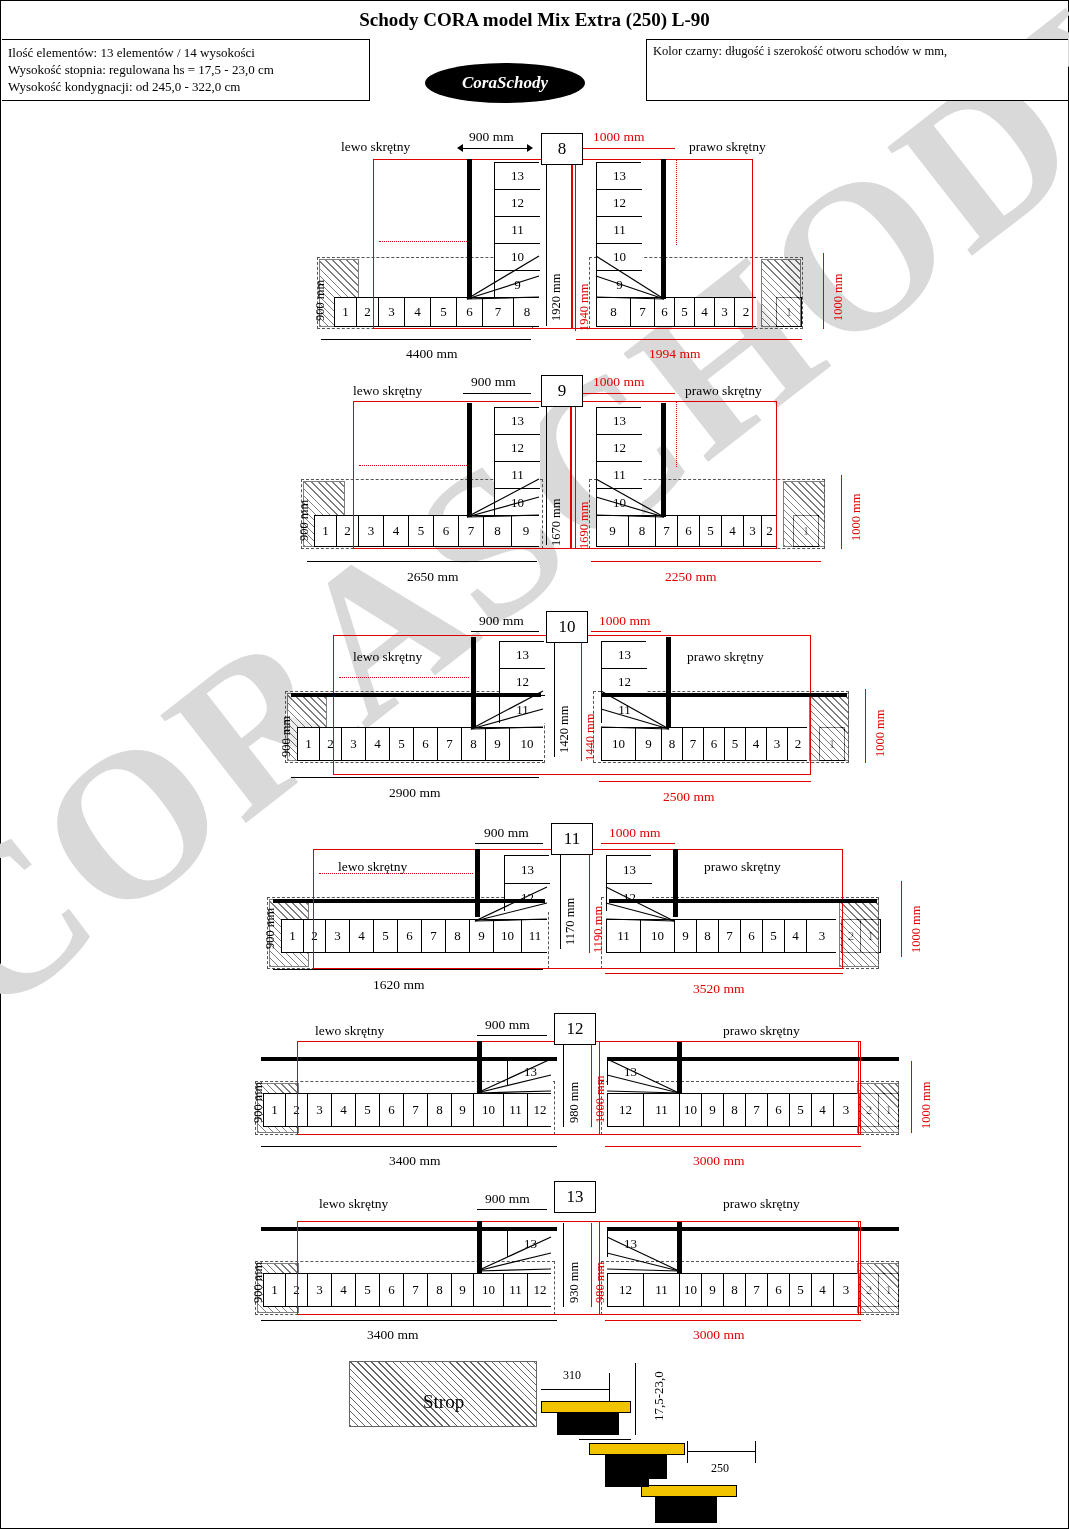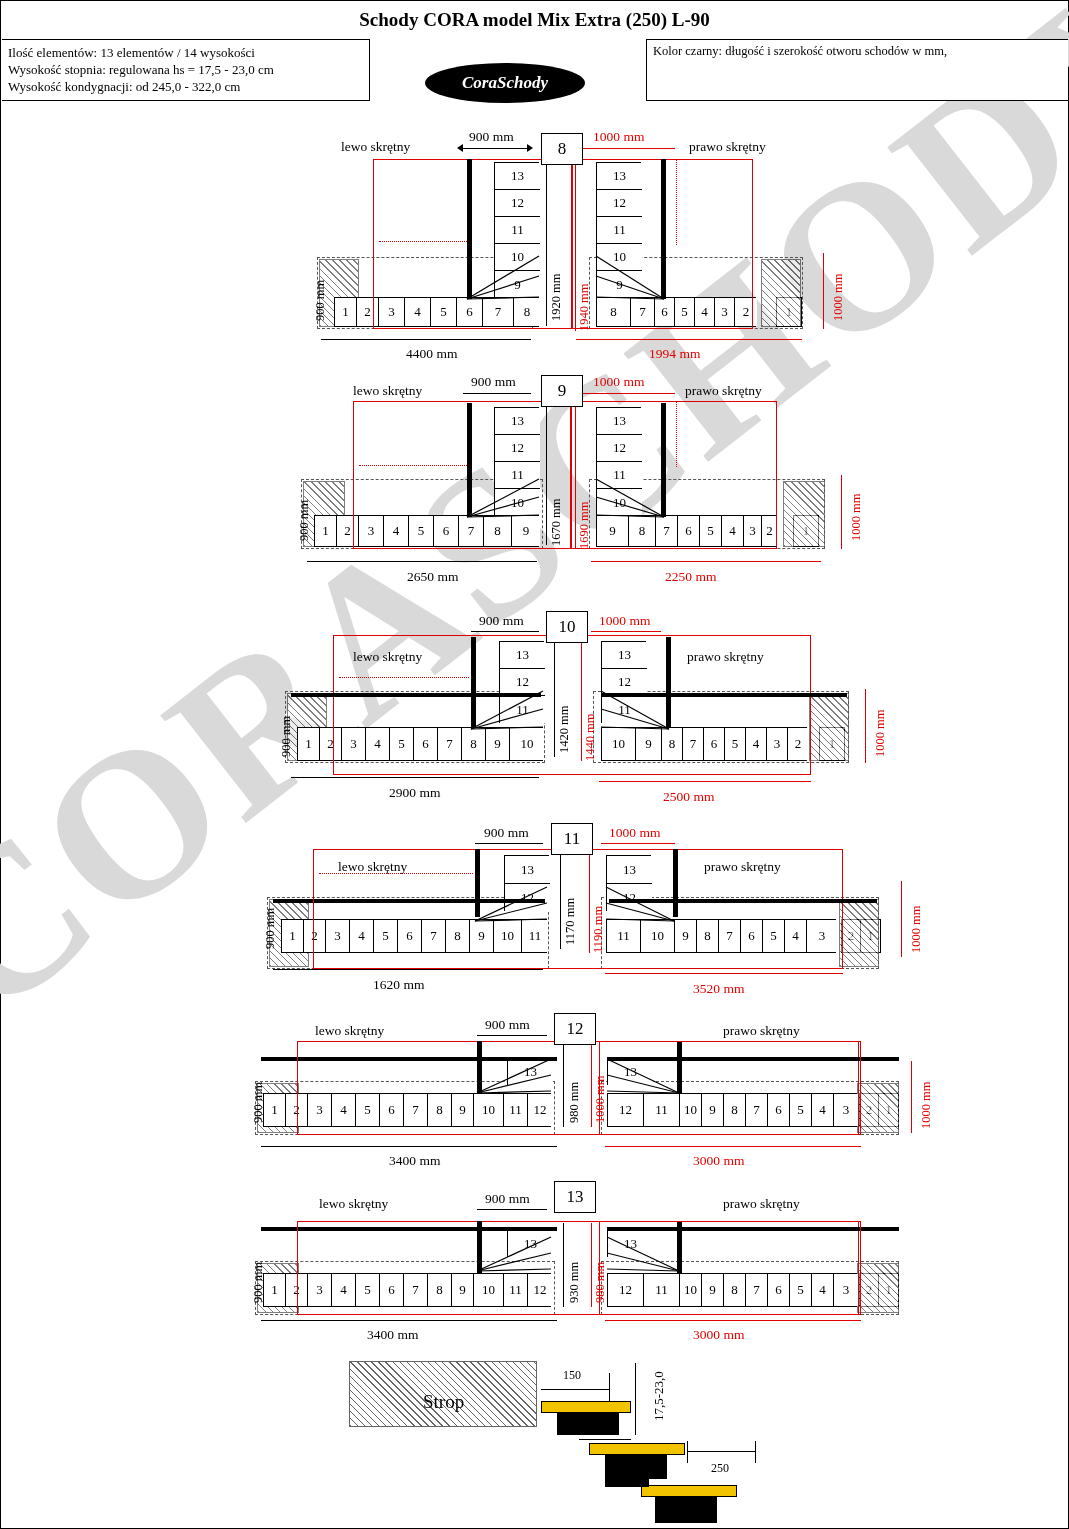--- a/index.html
+++ b/index.html
@@ -619,21 +619,21 @@
     <div class="vtxt r" style="left:592px;top:1302px;">980 mm</div>
     <div class="arrv r" style="left:590px;top:1222px;height:84px;"></div>
     <div class="lbl r" style="left:692px;top:1326px;">3000 mm</div>
     <div class="arrline r" style="left:604px;top:1319px;width:256px;"></div>
   </div>
 
   <div>
     <div class="hatch" style="left:348px;top:1360px;width:188px;height:66px;opacity:.6;"></div>
     <div class="lbl" style="left:422px;top:1390px;font-size:19px;">Strop</div>
 
-    <div class="lbl small" style="left:562px;top:1367px;">150</div>
+    <div class="lbl small" style="left:562px;top:1367px;">310</div>
     <div class="arrline" style="left:540px;top:1388px;width:68px;"></div>
     <div class="arrv" style="left:608px;top:1372px;height:28px;"></div>
 
     <div class="vtxt" style="left:650px;top:1420px;font-size:13px;">17,5-23,0</div>
     <div class="arrv" style="left:634px;top:1362px;height:72px;"></div>
 
     <div class="yellow" style="left:540px;top:1400px;width:90px;height:12px;"></div>
     <div class="black" style="left:556px;top:1412px;width:62px;height:22px;"></div>
 
     <div class="lbl small" style="left:596px;top:1420px;">60</div>

